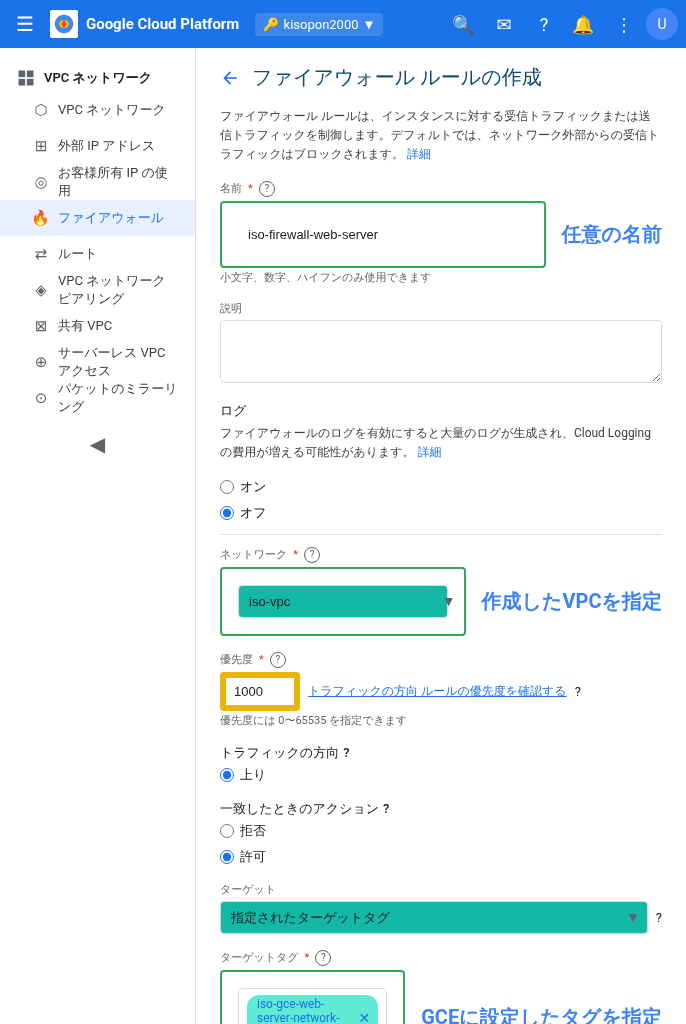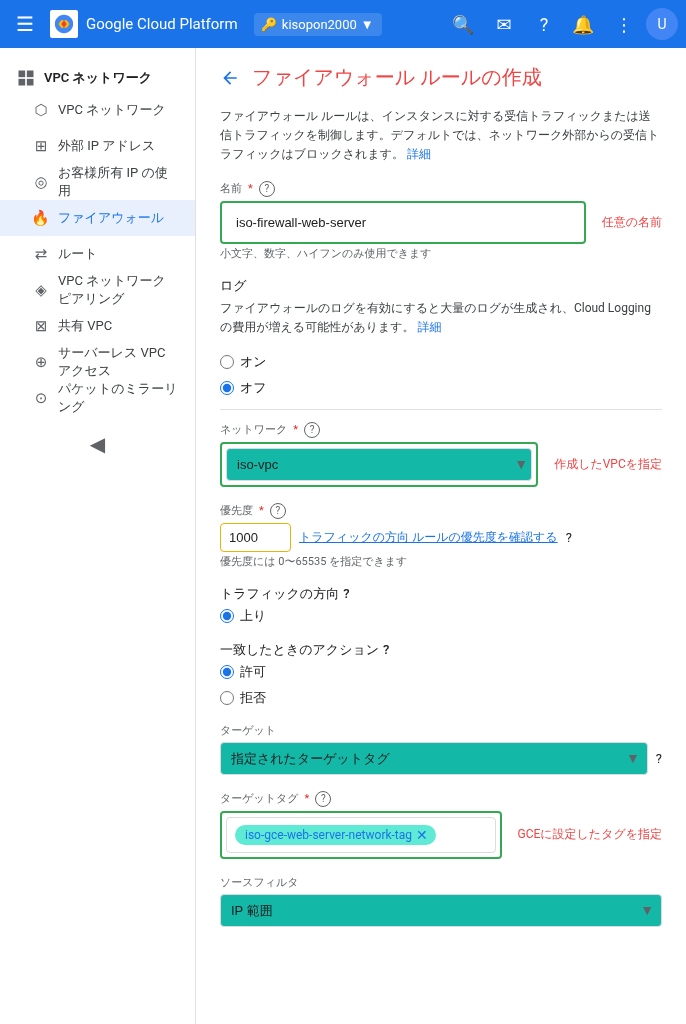--- a/index.html
+++ b/index.html
@@ -12,21 +12,21 @@
       display: flex;
       align-items: center;
       padding: 0 8px;
       color: white;
       gap: 8px;
       position: fixed;
       top: 0; left: 0; right: 0;
       z-index: 100;
     }
     .top-nav .menu-icon { font-size: 20px; cursor: pointer; padding: 8px; }
-    .top-nav .logo { display: flex; align-items: center; gap: 8px; font-size: 15px; font-weight: 400; }
+    .top-nav .logo { display: flex; align-items: center; gap: 8px; font-size: 15px; font-weight: 700; }
     .top-nav .logo-icon { width: 28px; height: 28px; background: white; border-radius: 2px; display: flex; align-items: center; justify-content: center; }
     .top-nav .logo-icon svg { width: 22px; height: 22px; }
     .top-nav .project { display: flex; align-items: center; gap: 4px; background: rgba(255,255,255,0.15); border-radius: 4px; padding: 4px 8px; margin-left: 8px; font-size: 13px; cursor: pointer; }
     .top-nav .spacer { flex: 1; }
     .top-nav .nav-icons { display: flex; gap: 4px; align-items: center; }
     .top-nav .nav-icon { width: 36px; height: 36px; display: flex; align-items: center; justify-content: center; cursor: pointer; border-radius: 50%; font-size: 18px; }
     .top-nav .avatar { width: 32px; height: 32px; border-radius: 50%; background: #4285f4; display: flex; align-items: center; justify-content: center; font-size: 14px; color: white; }
 
     
     .layout { display: flex; margin-top: 48px; }
@@ -78,21 +78,21 @@
       gap: 12px;
       margin-bottom: 16px;
     }
     .back-btn {
       color: #1a73e8;
       cursor: pointer;
       font-size: 20px;
       display: flex;
       align-items: center;
     }
-    .page-title { font-size: 20px; font-weight: 400; color: #ef4444; }
+    .page-title { font-size: 20px; font-weight: 400; color: #0c4a6e; }
 
     .desc-text {
       font-size: 12px;
       color: #3c4043;
       line-height: 1.6;
       margin-bottom: 16px;
     }
     .desc-text a { color: #1a73e8; text-decoration: none; }
 
     
@@ -121,27 +121,27 @@
       padding: 8px 10px;
       font-size: 13px;
       color: #202124;
       outline: none;
       background: white;
     }
 
     .highlighted-box {
       border: 2px solid #34a853;
       border-radius: 4px;
-      padding: 4px;
+      padding: 16px;
     }
 
     .annotation-text {
-      color: #ef4444;
-      font-size: 12px;
-      font-weight: 400;
+      color: #3b82f6;
+      font-size: 20px;
+      font-weight: 700;
       margin-left: 8px;
       white-space: nowrap;
     }
 
     .inline-row {
       display: flex;
       align-items: center;
       gap: 8px;
     }
 
@@ -212,21 +212,21 @@
       align-items: center;
       gap: 4px;
     }
     .tag-chip .remove { cursor: pointer; font-size: 14px; color: #1a73e8; }
 
     .log-section { margin-bottom: 12px; }
 
     .divider { border: none; border-top: 1px solid #e0e0e0; margin: 12px 0; }
 
     .priority-row { display: flex; align-items: center; gap: 8px; }
-    .priority-input { width: 71px; border: 1px solid #eab308; border-radius: 4px; padding: 6px 8px; font-size: 13px; }
+    .priority-input { width: 80px; border: 6px solid #eab308; border-radius: 4px; padding: 6px 8px; font-size: 13px; }
   </style>
 </head>
 <body>
 
 <div class="top-nav">
   <div class="menu-icon">☰</div>
   <div class="logo">
     <div class="logo-icon">
       <svg viewBox="0 0 24 24" fill="none" xmlns="http://www.w3.org/2000/svg">
         <path d="M12 2C6.48 2 2 6.48 2 12s4.48 10 10 10 10-4.48 10-10S17.52 2 12 2z" fill="#4285f4"></path>
@@ -333,20 +333,24 @@
       </div>
       <div class="inline-row">
         <div class="highlighted-box" style="flex: 1;">
           <input class="text-input" style="border: none; outline: none; width: 100%;" value="iso-firewall-web-server">
         </div>
         <span class="annotation-text">任意の名前</span>
       </div>
       <div class="hint-text">小文字、数字、ハイフンのみ使用できます</div>
     </div>
 
+    <div class="form-field">
+      <div class="field-label">説明</div>
+      <textarea class="text-input" rows="3" style="resize: vertical;"></textarea>
+    </div>
 
     <div class="log-section">
       <div class="section-title">ログ</div>
       <p class="desc-text">
         <span>ファイアウォールのログを有効にすると大量のログが生成され、Cloud Logging の費用が増える可能性があります。</span>
         <a href="#">詳細</a>
       </p>
       <div class="radio-group">
         <label class="radio-item">
           <input type="radio" name="log" class="radio-input" style="">
@@ -405,26 +409,26 @@
       </div>
     </div>
 
     <div class="form-field">
       <div class="section-title">
         <span>一致したときのアクション</span>
         <div class="help-icon">?</div>
       </div>
       <div class="radio-group">
         <label class="radio-item">
+          <input type="radio" name="action" class="radio-input" style="">
+          <span>拒否</span>
+        </label>
+        <label class="radio-item">
           <input type="radio" name="action" class="radio-input" checked="" style="">
           <span>許可</span>
-        </label>
-        <label class="radio-item">
-          <input type="radio" name="action" class="radio-input" style="">
-          <span>拒否</span>
         </label>
       </div>
     </div>
 
     <div class="form-field">
       <div class="field-label">ターゲット</div>
       <div class="inline-row">
         <div class="select-wrapper" style="flex: 1;">
           <select class="select-input">
             <option>指定されたターゲットタグ</option>

